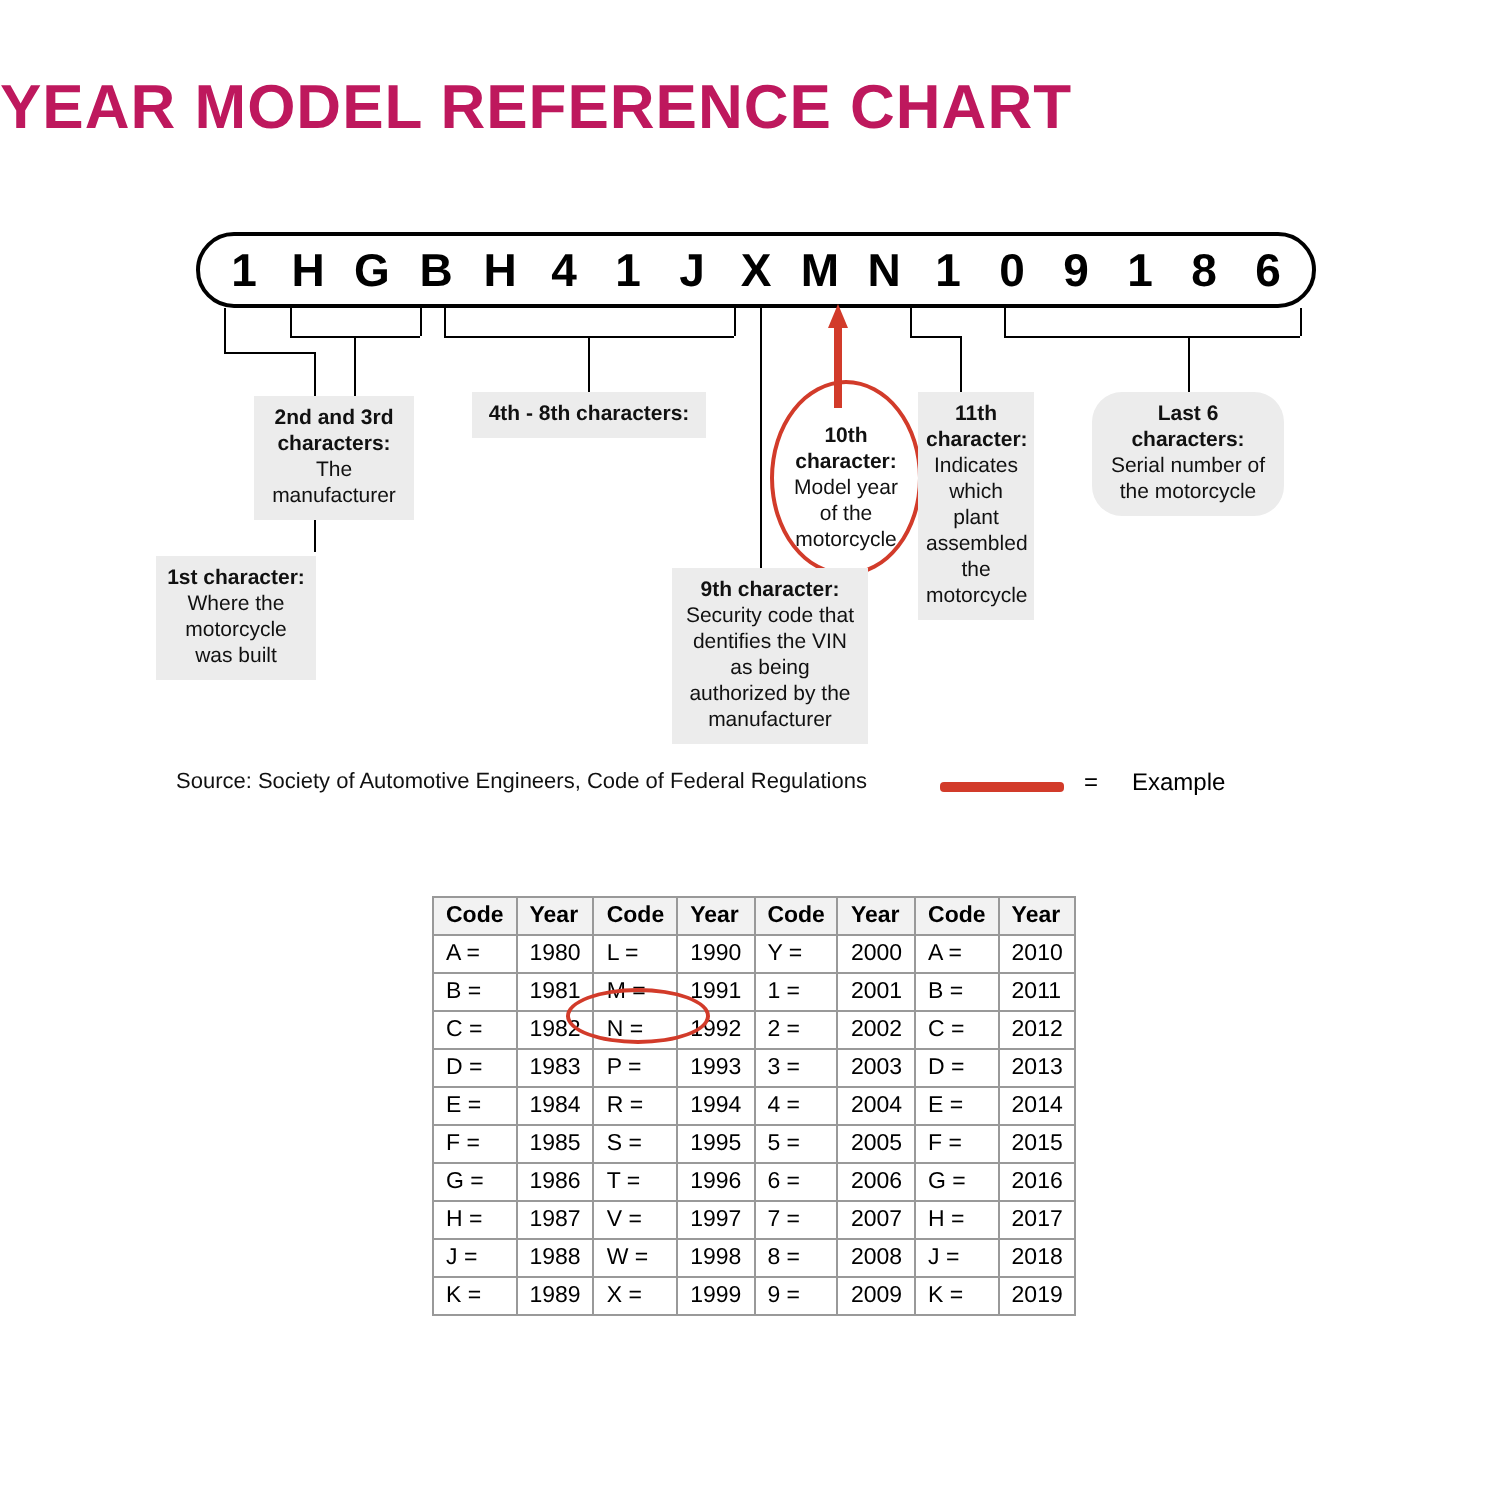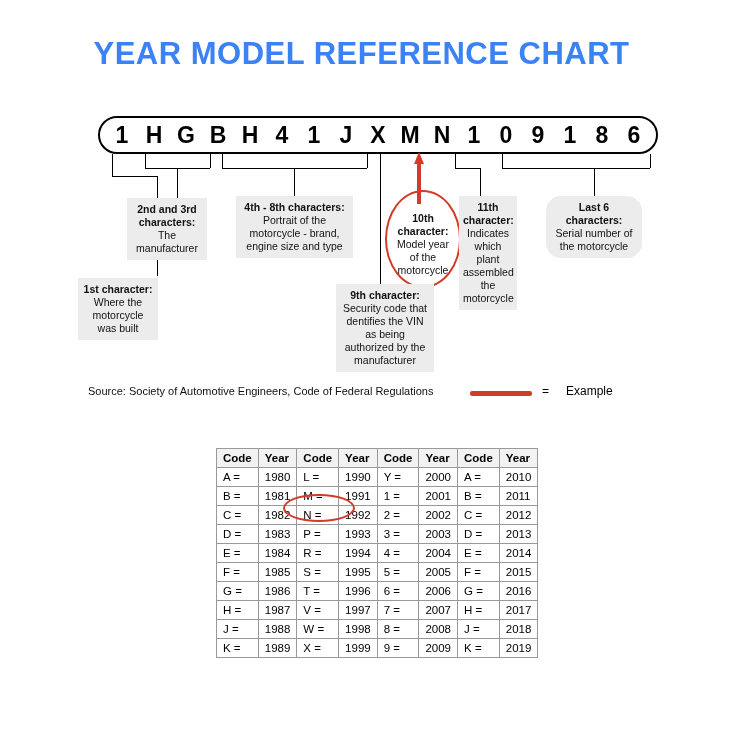--- a/index.html
+++ b/index.html
@@ -14,25 +14,24 @@
     font-family: "Liberation Sans", sans-serif;
     color: #000000;
     overflow: hidden;
   }
 
   #title {
     position: absolute;
     top: 36px;
     left: 0;
     width: 723px;
-    text-align: center;
     font-size: 31px;
     font-weight: bold;
     letter-spacing: 0.5px;
-    color: #3b82f6;
+    color: #be185d;
   }
 
   
   #vin-capsule {
     position: absolute;
     left: 98px;
     top: 116px;
     width: 560px;
     height: 38px;
     border: 2px solid #000;
@@ -236,21 +235,20 @@
   <span>Where the motorcycle was built</span>
 </div>
 
 <div class="callout" style="left:127px; top:198px; width:80px;">
   <b>2nd and 3rd characters:</b><br>
   <span>The manufacturer</span>
 </div>
 
 <div class="callout" style="left:236px; top:196px; width:117px;">
   <b>4th - 8th characters:</b><br>
-  <span>Portrait of the motorcycle - brand, engine size and type</span>
 </div>
 
 <div class="callout" style="left:336px; top:284px; width:98px;">
   <b>9th character:</b><br>
   <span>Security code that dentifies the VIN as being authorized by the manufacturer</span>
 </div>
 
 <div class="callout" style="left:392px; top:207px; width:62px; background:transparent;">
   <b>10th character:</b><br>
   <span>Model year of the motorcycle</span>

